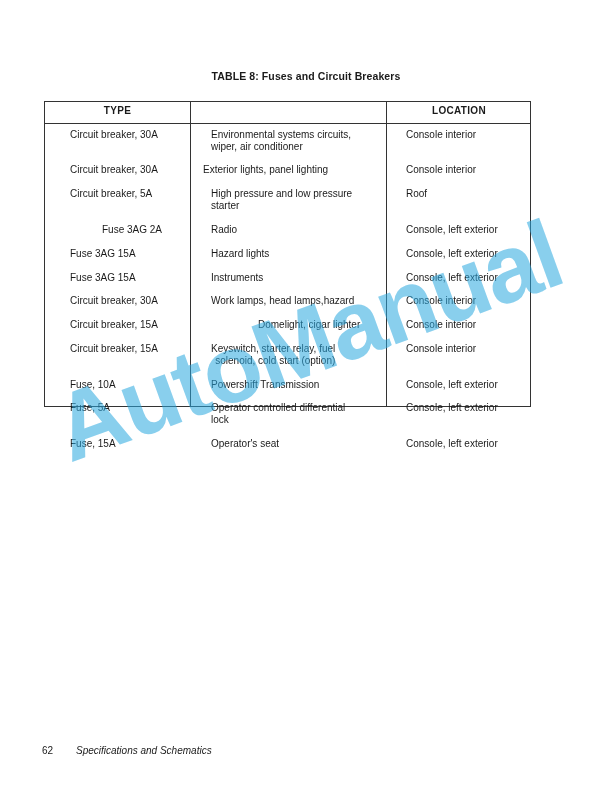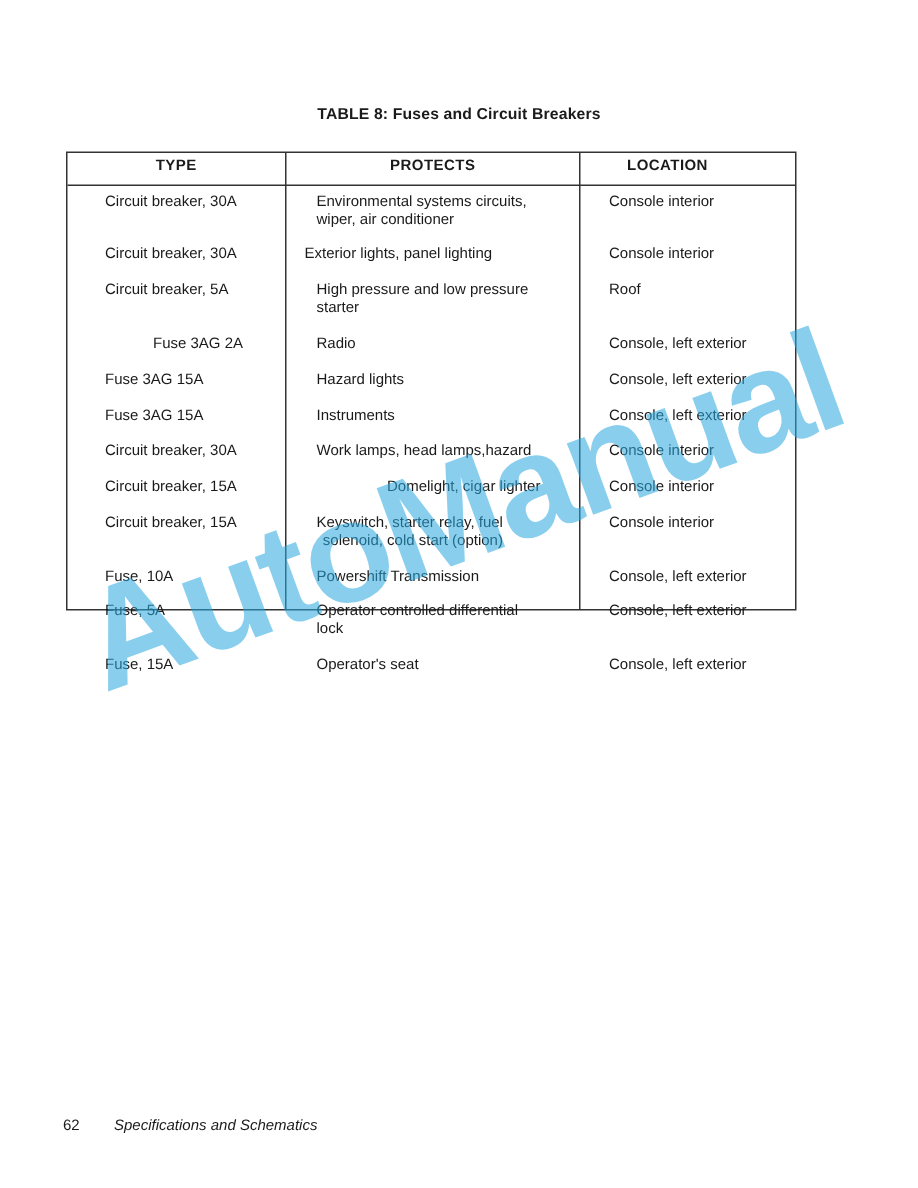--- a/index.html
+++ b/index.html
@@ -22,22 +22,21 @@
 </head>
 <body>
 
 <div class="title">TABLE 8:  Fuses and Circuit Breakers</div>
 
 <div class="table">
   <div class="vline" style="left:145px"></div>
   <div class="vline" style="left:341px"></div>
   <div class="hline"></div>
   <div class="hdr" style="left:0;width:145px">TYPE</div>
-  <div class="hdr" style="left:146px;width:195px">PROTECTS</div>
-  <div class="hdr" style="left:328px;width:144px">LOCATION</div>
+  <div class="hdr" style="left:342px;width:144px">LOCATION</div>
   <div id="rows">
       <div class="cell" style="left: 25px; top: 27px;">Circuit breaker, 30A</div>
       <div class="cell" style="left: 166px; top: 27px;">
         <div>Environmental systems circuits,</div>
         <div>wiper, air conditioner</div>
       </div>
       <div class="cell" style="left: 361px; top: 27px;">Console interior</div>
       <div class="cell" style="left: 25px; top: 62px;">Circuit breaker, 30A</div>
       <div class="cell" style="left: 158px; top: 62px;">
         <div>Exterior lights, panel lighting</div>

